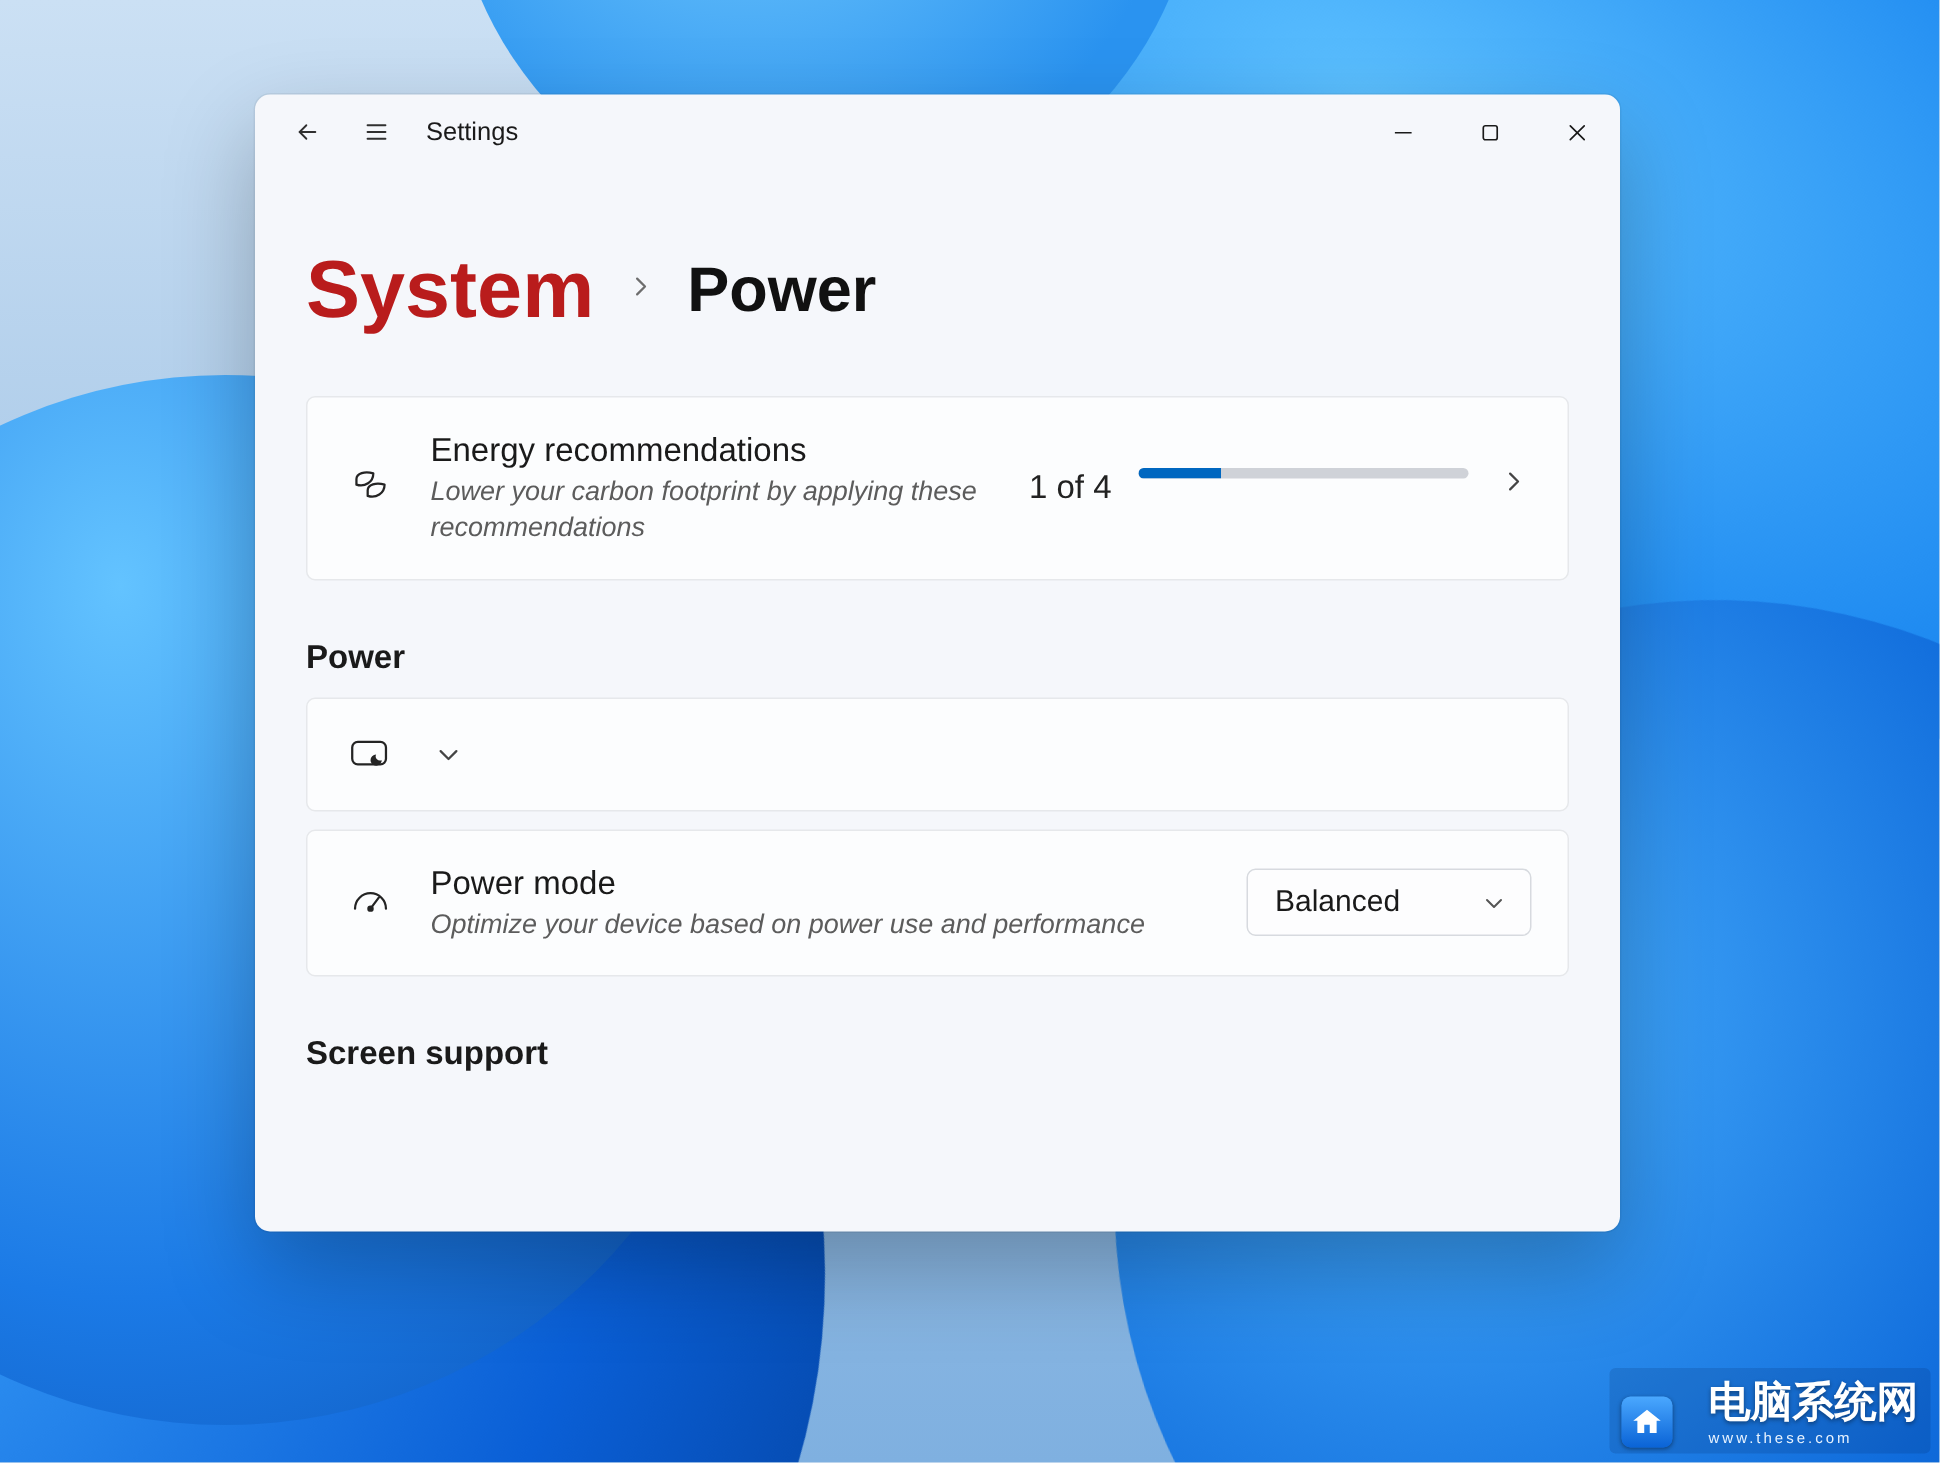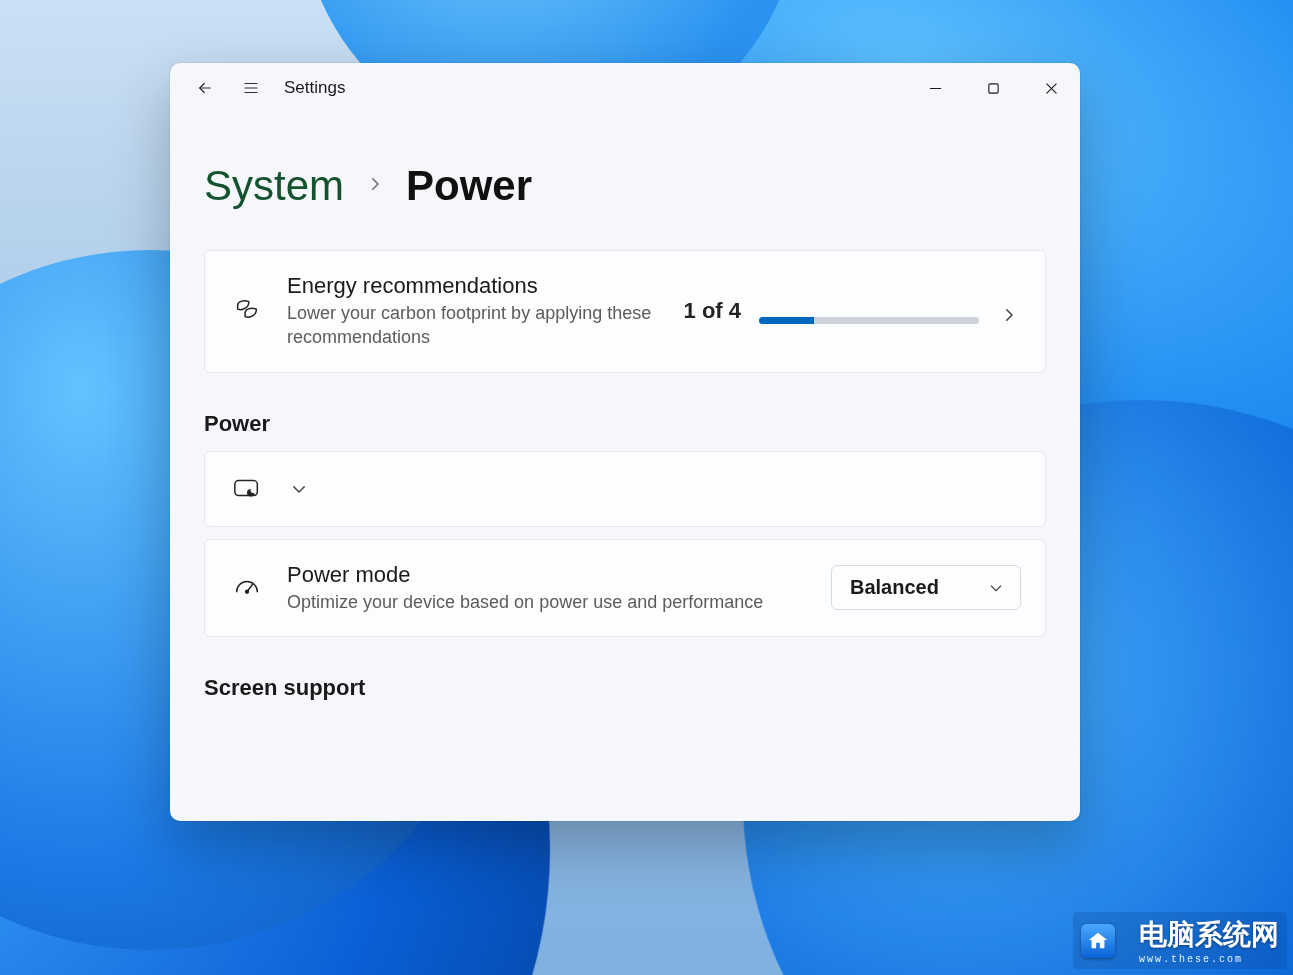--- a/index.html
+++ b/index.html
@@ -60,21 +60,21 @@
 
   .content {
     flex:1;
     padding: 14px 34px 0 34px;
     overflow:hidden;
   }
   .breadcrumb {
     display:flex; align-items:center; gap:22px;
     margin-bottom:40px;
   }
-  .bc-parent { font-size:42px; font-weight:400; color:#14532d; }
+  .bc-parent { font-size:54px; font-weight:700; color:#b91c1c; }
   .bc-chev { color:#6d6d6d; }
   .bc-chev svg{ width:18px; height:18px;}
   .bc-current { font-size:42px; font-weight:600; color:#111; }
 
   .card {
     background:#fcfdfe;
     border:1px solid #e6e8eb;
     border-radius:6px;
     display:flex;
     align-items:center;
@@ -83,22 +83,22 @@
     margin-bottom:12px;
   }
   .icon-slot{
     width:36px; flex:0 0 36px;
     display:flex; align-items:center; justify-content:center;
     color:#242424;
   }
   .icon-slot svg{ width:30px; height:30px; stroke:#242424; }
   .card-text{ flex:1; min-width:0;}
   .card-title{ font-size:22px; color:#1a1a1a; }
-  .card-sub{ font-size:18px; color:#5c5c5c; margin-top:2px; line-height:1.35;}
-  .trail { display:flex; align-items:flex-end; gap:18px;font-weight:bold;}
+  .card-sub{ font-size:18px; color:#5c5c5c; margin-top:2px; line-height:1.35;font-style:italic;}
+  .trail { display:flex; align-items:flex-start; gap:18px;}
   .count { font-size:22px; color:#222; white-space:nowrap;}
   .progress {
     width:220px; height:7px; border-radius:4px;
     background:#cfd2d8; overflow:hidden;
   }
   .progress-fill{ height:100%; background:#0067c0; width:25%;}
   .chev-btn{ width:24px; display:flex; align-items:center; justify-content:center; color:#444;}
   .chev-btn svg{ width:18px;height:18px;}
 
   .section-label{
@@ -113,24 +113,24 @@
     border-radius:6px;
     padding:10px 16px 10px 18px;
     font-size:20px; color:#1a1a1a;
     min-width:190px;
     justify-content:space-between;
   }
   .select-box svg{ width:16px;height:16px; color:#555;}
 
   .watermark{
     position:absolute; right:6px; bottom:6px;
-    display:flex; align-items:center; gap:24px;
+    display:flex; align-items:flex-end; gap:24px;
     color:#fff; font-weight:700; font-size:28px;
     text-shadow:0 1px 3px rgba(0,0,0,0.4);
-    font-family: Liberation Mono, monospace;
+    font-family: Liberation Sans, sans-serif;
     padding:4px 8px;
     background:rgba(0,30,80,0.15);
     border-radius:4px;
   }
   .watermark .wm-sub{
     font-size:10px; font-weight:400; letter-spacing:2px;
     display:block; color:#e8f3ff; text-shadow:none;
   }
   .wm-badge{
     width:34px;height:34px;border-radius:6px;display:flex;align-items:center;justify-content:center;

